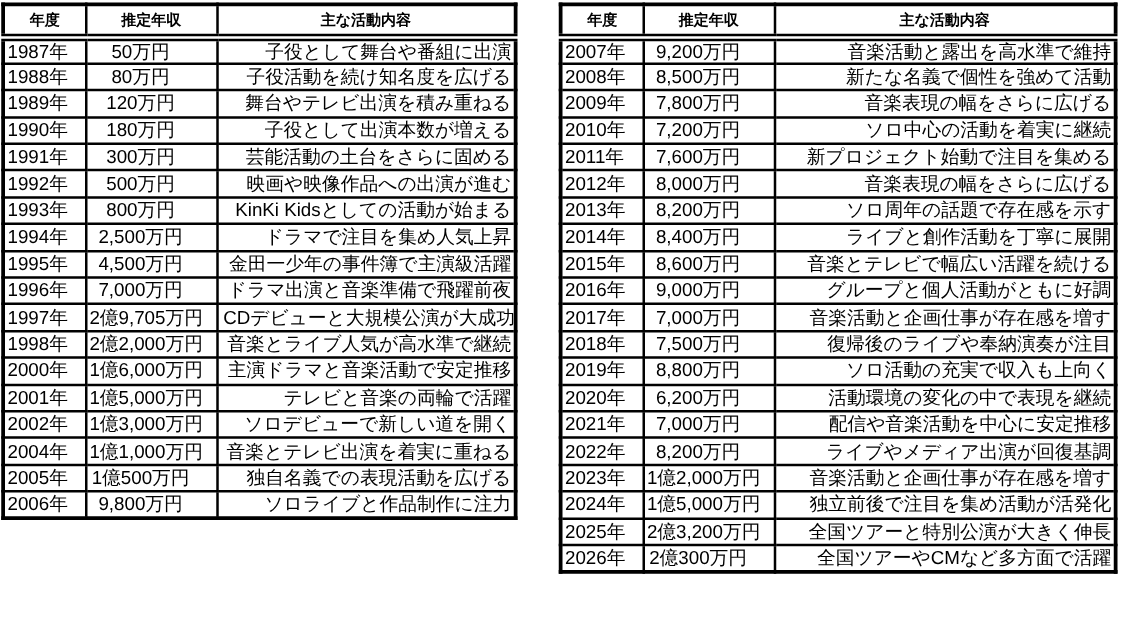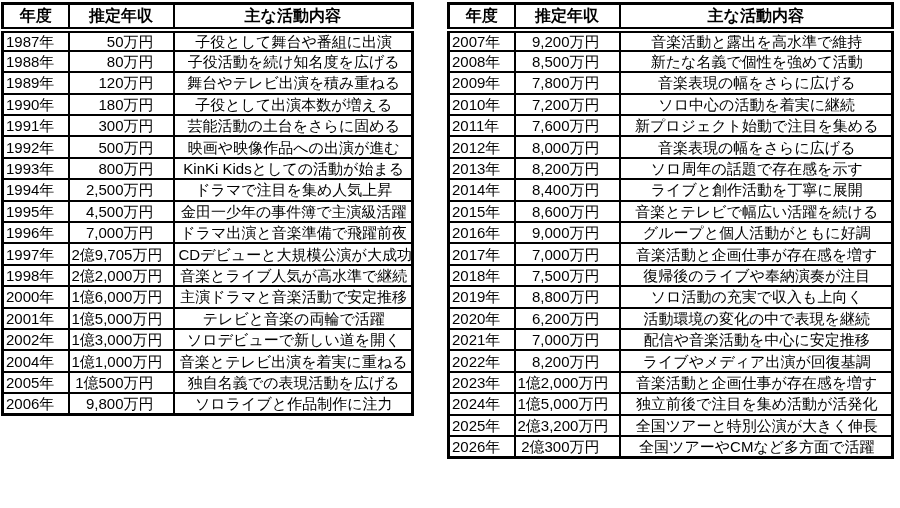--- a/index.html
+++ b/index.html
@@ -34,36 +34,36 @@
   th, td {
     border: 2px solid #000000;
     overflow: hidden;
     white-space: nowrap;
     vertical-align: middle;
     box-sizing: border-box;
   }
   thead th {
     border-bottom: 6px double #000000;
     font-weight: bold;
-    font-size: 16px;
+    font-size: 12px;
     height: 26px;
     text-align: center;
     padding: 0 2px;
     line-height: 1;
   }
   tbody td {
     font-size: 15px;
     font-weight: normal;
     height: 21.4px;
     line-height: 1;
     padding: 0 2px;
   }
   td.c-year     { }
-  td.c-income   { text-align: right; padding-right: 19px; }
-  td.c-activity { text-align: center;  padding-left: 4px; }
+  td.c-income   { text-align: center; padding-right: 19px; }
+  td.c-activity { text-align: right;  padding-left: 4px; }
 </style>
 </head>
 <body>
 
 <div class="wrap">
 
   <table class="income-table t-left">
     <colgroup>
       <col class="c-year">
         <col class="c-income">

